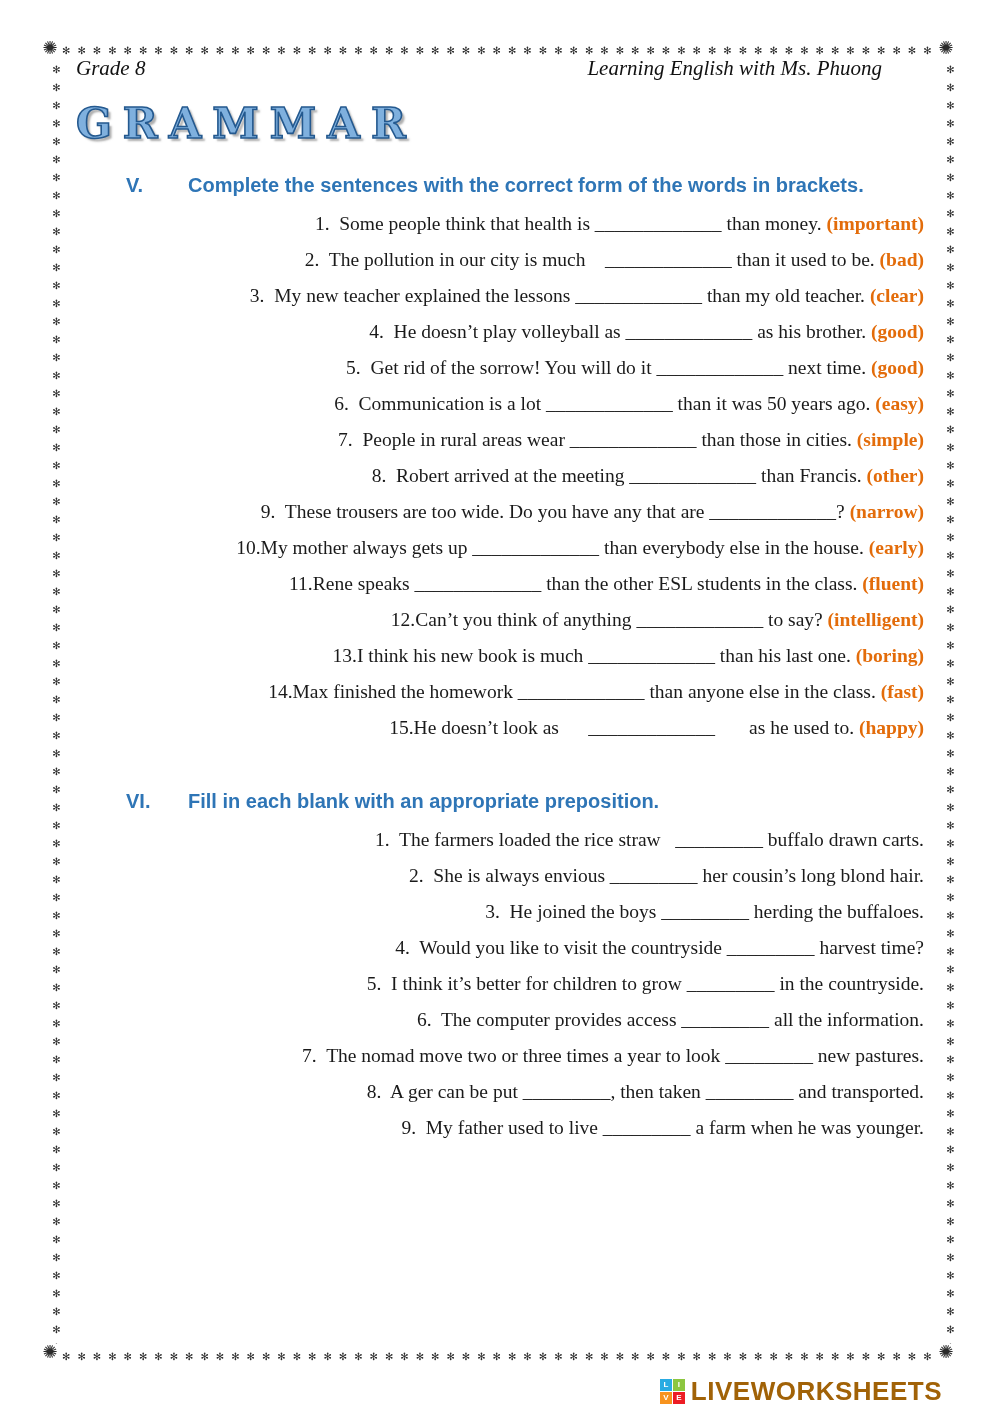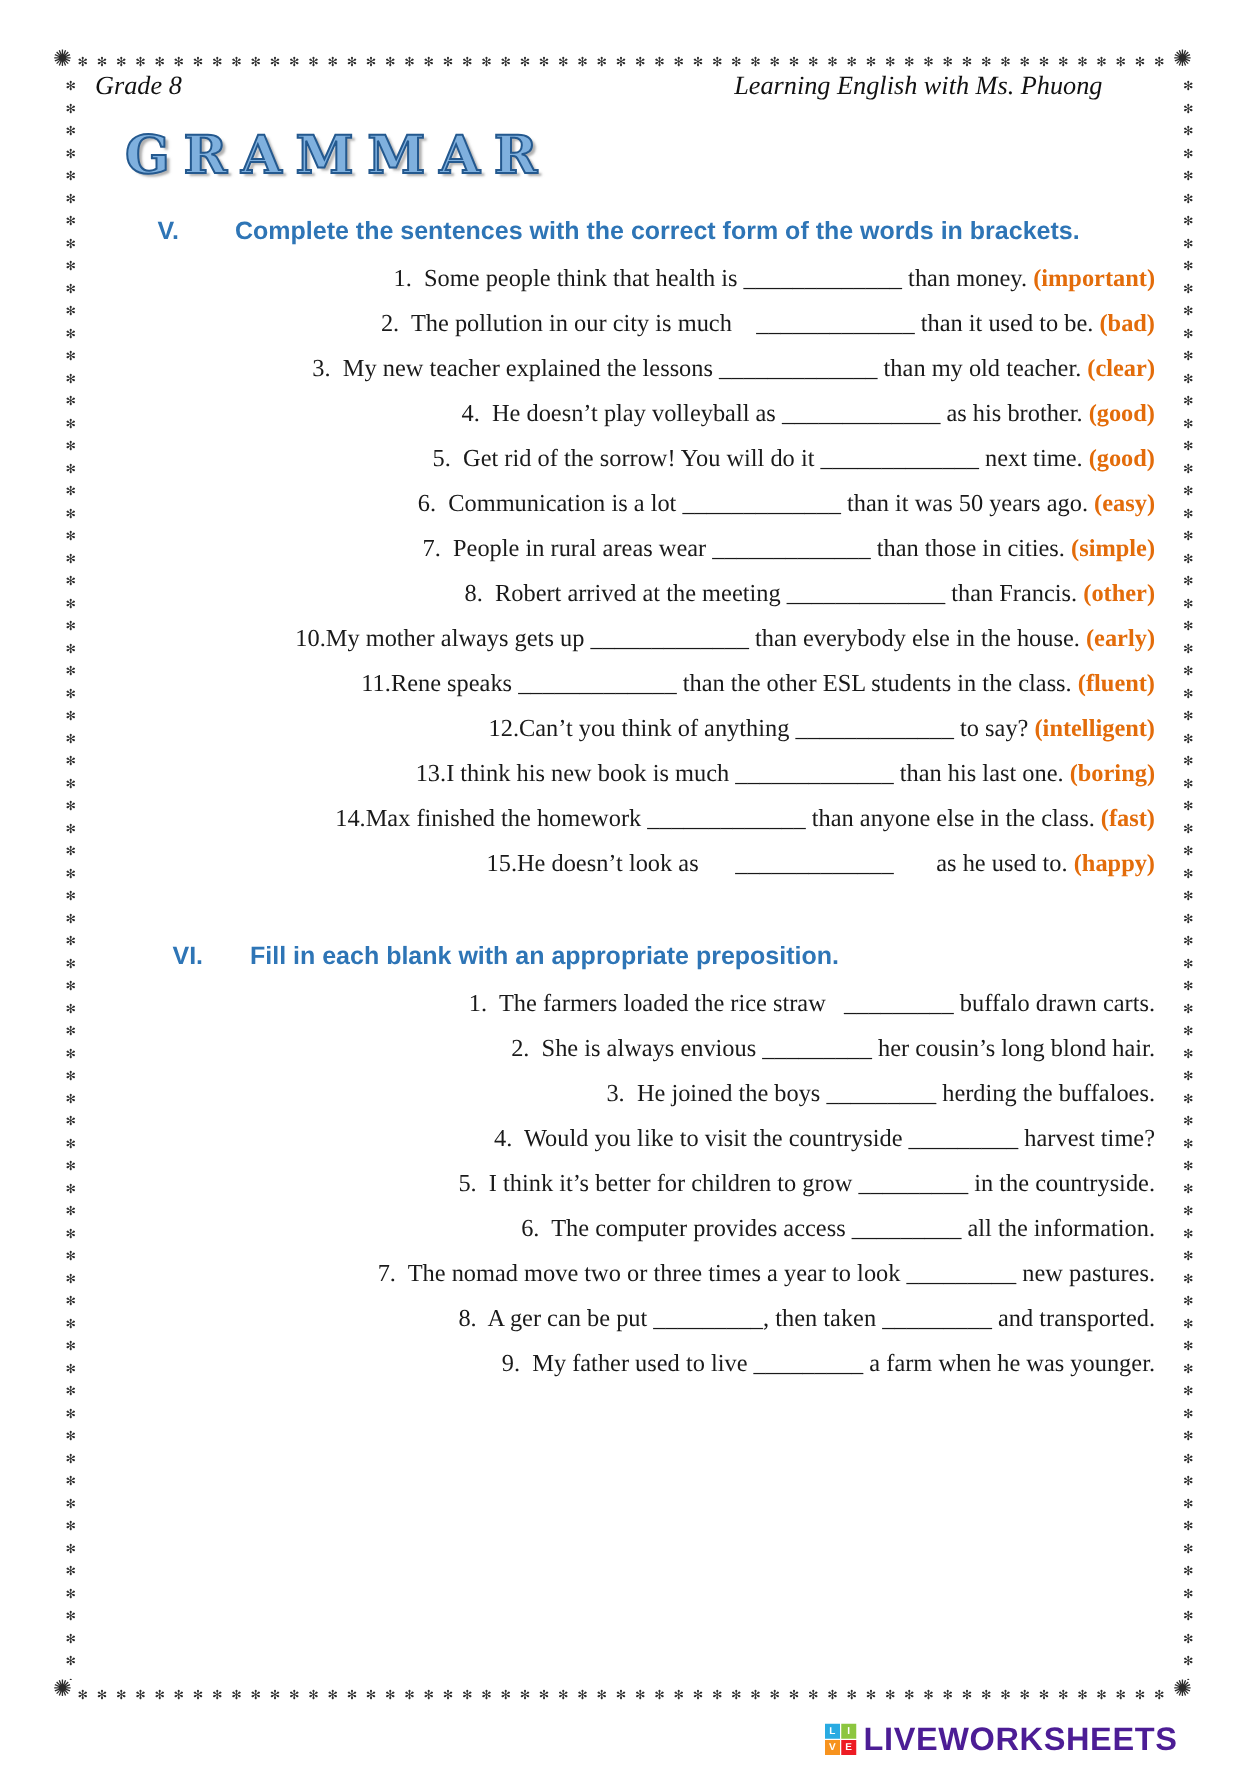--- a/index.html
+++ b/index.html
@@ -21,43 +21,43 @@
   .corner-tl { left:38px;  top:36px; }
   .corner-tr { left:934px; top:36px; }
   .corner-bl { left:38px;  top:1340px; }
   .corner-br { left:934px; top:1340px; }
 
   .content { position:absolute; left:76px; right:76px; top:56px; }
 
   .header-row { display:flex; justify-content:space-between; align-items:baseline;
                 font-style:italic; font-size:21px; color:#111; padding-right:42px; }
 
-  .wordart-title { margin-top:18px; margin-left:24px;
+  .wordart-title { margin-top:18px; margin-left:0;
                    font-family:"DejaVu Serif", serif; font-weight:bold;
                    font-size:42px; letter-spacing:11px;
                    color:#7fb0de; -webkit-text-stroke:1.6px #24598f;
                    text-shadow:3px 3px 2px rgba(110,110,110,0.55); }
 
   .section { margin-top:22px; }
   .section-heading { display:flex; padding-left:50px; font-family:"Liberation Sans", sans-serif;
                      font-weight:bold; font-size:20px; color:#2e75b6; line-height:30px; }
   .sec-num { display:inline-block; min-width:62px; }
 
   .items { margin-top:6px;text-align:right; }
   .line { white-space:pre-wrap; font-size:19.5px; line-height:36px; }
   .bracket-word { color:#e36c0a; font-weight:bold; }
 
-  .section-vi { margin-top:40px;margin-left:12px; }
+  .section-vi { margin-top:40px; }
 
   .footer { position:absolute; right:58px; bottom:6px; display:flex; align-items:center; gap:6px; }
   .logo-grid { display:grid; grid-template-columns:12px 12px; grid-template-rows:12px 12px; gap:1px; }
   .logo-tile { width:12px; height:12px; color:#fff; font-family:"Liberation Sans", sans-serif;
                font-weight:bold; font-size:8px; line-height:12px; text-align:center; }
   .logo-text { font-family:"Liberation Sans", sans-serif; font-weight:800; font-size:26px;
-               color:#4c1d95; letter-spacing:0.5px; }
+               color:#a16207; letter-spacing:0.5px; }
 </style>
 </head>
 <body>
 
 <div class="page">
 
   <div class="ornament h-border border-top">✻✻✻✻✻✻✻✻✻✻✻✻✻✻✻✻✻✻✻✻✻✻✻✻✻✻✻✻✻✻✻✻✻✻✻✻✻✻✻✻✻✻✻✻✻✻✻✻✻✻✻✻✻✻✻✻✻✻✻✻✻✻✻✻✻✻✻✻✻✻✻✻✻✻✻✻✻✻✻✻✻✻✻✻✻✻✻✻✻✻</div>
   <div class="ornament h-border border-bottom">✻✻✻✻✻✻✻✻✻✻✻✻✻✻✻✻✻✻✻✻✻✻✻✻✻✻✻✻✻✻✻✻✻✻✻✻✻✻✻✻✻✻✻✻✻✻✻✻✻✻✻✻✻✻✻✻✻✻✻✻✻✻✻✻✻✻✻✻✻✻✻✻✻✻✻✻✻✻✻✻✻✻✻✻✻✻✻✻✻✻</div>
   <div class="ornament v-border border-left">✻✻✻✻✻✻✻✻✻✻✻✻✻✻✻✻✻✻✻✻✻✻✻✻✻✻✻✻✻✻✻✻✻✻✻✻✻✻✻✻✻✻✻✻✻✻✻✻✻✻✻✻✻✻✻✻✻✻✻✻✻✻✻✻✻✻✻✻✻✻✻✻✻✻✻✻✻✻✻✻✻✻✻✻✻✻✻✻✻✻</div>
   <div class="ornament v-border border-right">✻✻✻✻✻✻✻✻✻✻✻✻✻✻✻✻✻✻✻✻✻✻✻✻✻✻✻✻✻✻✻✻✻✻✻✻✻✻✻✻✻✻✻✻✻✻✻✻✻✻✻✻✻✻✻✻✻✻✻✻✻✻✻✻✻✻✻✻✻✻✻✻✻✻✻✻✻✻✻✻✻✻✻✻✻✻✻✻✻✻</div>
@@ -82,20 +82,21 @@
       </div>
       <div class="items" id="items-0">
           <div class="line"><span>1.  Some people think that health is _____________ than money. </span><span class="bracket-word">(important)</span></div>
           <div class="line"><span>2.  The pollution in our city is much    _____________ than it used to be. </span><span class="bracket-word">(bad)</span></div>
           <div class="line"><span>3.  My new teacher explained the lessons _____________ than my old teacher. </span><span class="bracket-word">(clear)</span></div>
           <div class="line"><span>4.  He doesn’t play volleyball as _____________ as his brother. </span><span class="bracket-word">(good)</span></div>
           <div class="line"><span>5.  Get rid of the sorrow! You will do it _____________ next time. </span><span class="bracket-word">(good)</span></div>
           <div class="line"><span>6.  Communication is a lot _____________ than it was 50 years ago. </span><span class="bracket-word">(easy)</span></div>
           <div class="line"><span>7.  People in rural areas wear _____________ than those in cities. </span><span class="bracket-word">(simple)</span></div>
           <div class="line"><span>8.  Robert arrived at the meeting _____________ than Francis. </span><span class="bracket-word">(other)</span></div>
+          <div class="line"><span>9.  These trousers are too wide. Do you have any that are _____________? </span><span class="bracket-word">(narrow)</span></div>
           <div class="line"><span>10.My mother always gets up _____________ than everybody else in the house. </span><span class="bracket-word">(early)</span></div>
           <div class="line"><span>11.Rene speaks _____________ than the other ESL students in the class. </span><span class="bracket-word">(fluent)</span></div>
           <div class="line"><span>12.Can’t you think of anything _____________ to say? </span><span class="bracket-word">(intelligent)</span></div>
           <div class="line"><span>13.I think his new book is much _____________ than his last one. </span><span class="bracket-word">(boring)</span></div>
           <div class="line"><span>14.Max finished the homework _____________ than anyone else in the class. </span><span class="bracket-word">(fast)</span></div>
           <div class="line"><span>15.He doesn’t look as      _____________       as he used to. </span><span class="bracket-word">(happy)</span></div>
         </div>
     </div>
 
     <div class="section section-vi">

